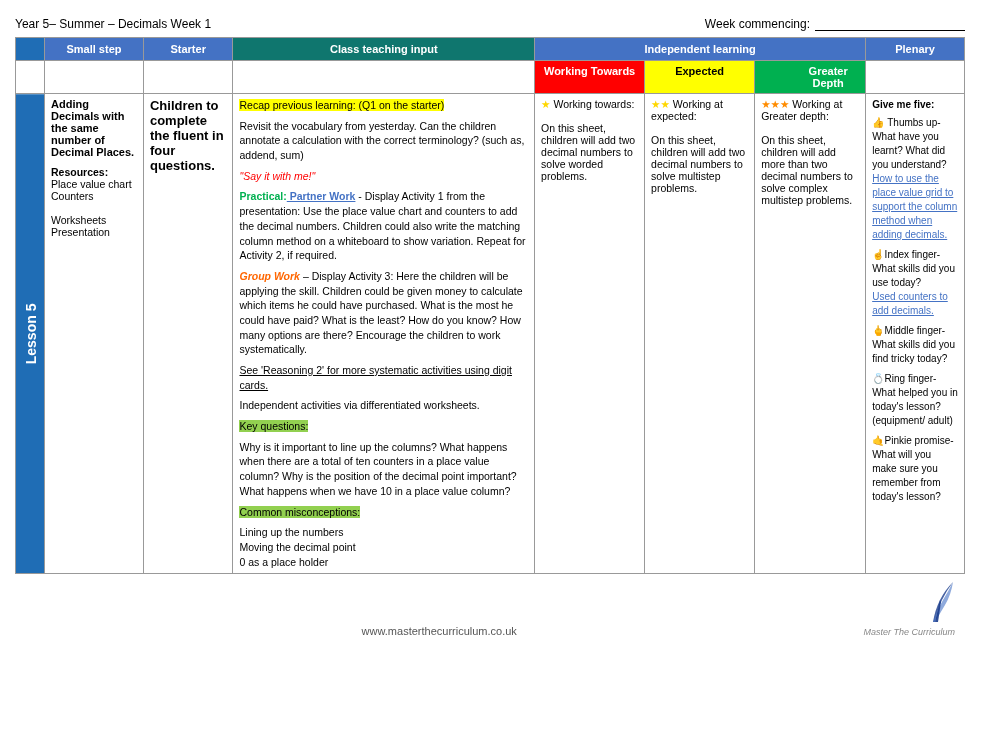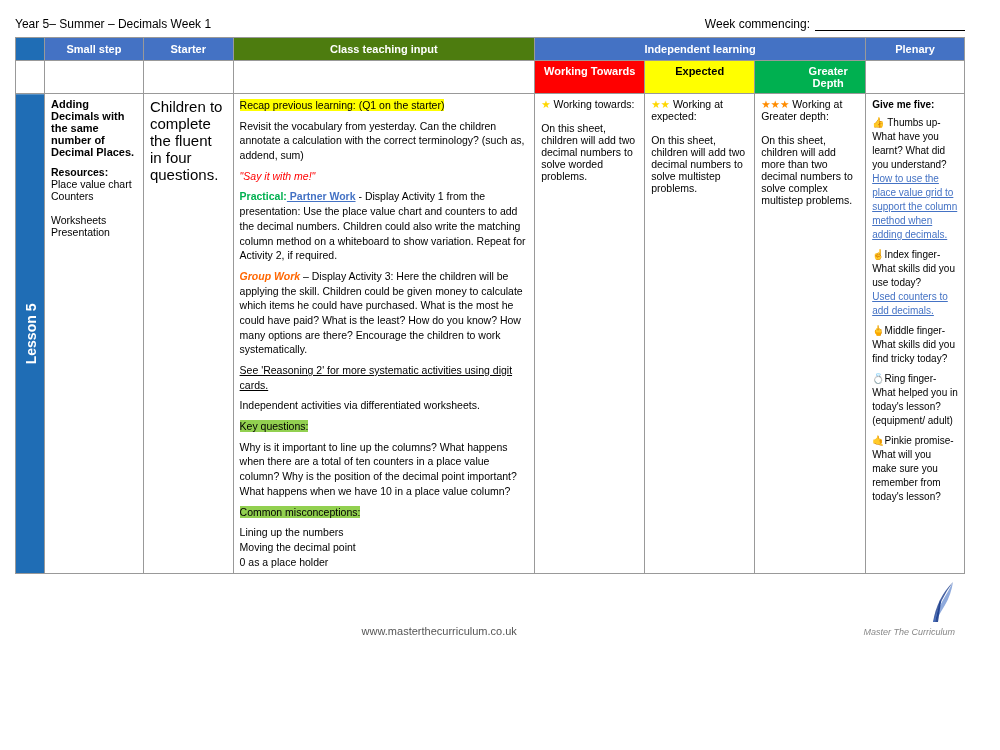--- a/index.html
+++ b/index.html
@@ -60,21 +60,21 @@
 
     .header-row th.small-step-header {
       background-color: #4472c4;
       width: 100px;
     }
     .header-row th.starter-header {
       background-color: #4472c4;
       width: 90px;
     }
     .header-row th.class-teaching-header {
-      background-color: #4d7c0f;
+      background-color: #0f766e;
       width: 310px;
     }
     .header-row th.independent-learning-header {
       background-color: #4472c4;
       text-align: center;
     }
     .header-row th.plenary-header {
       background-color: #4472c4;
       width: 100px;
     }
@@ -122,21 +122,22 @@
       font-size: 11px;
     }
 
     .small-step-cell .resources-label {
       font-weight: bold;
       margin-top: 8px;
     }
 
     .starter-cell {
       width: 90px;
-      font-size: 15px;
+      font-size: 13px;
+      font-weight: bold;
     }
 
     .class-teaching-cell {
       width: 310px;
       font-size: 10.5px;
       line-height: 1.4;
     }
 
     .class-teaching-cell p {
       margin-bottom: 6px;

